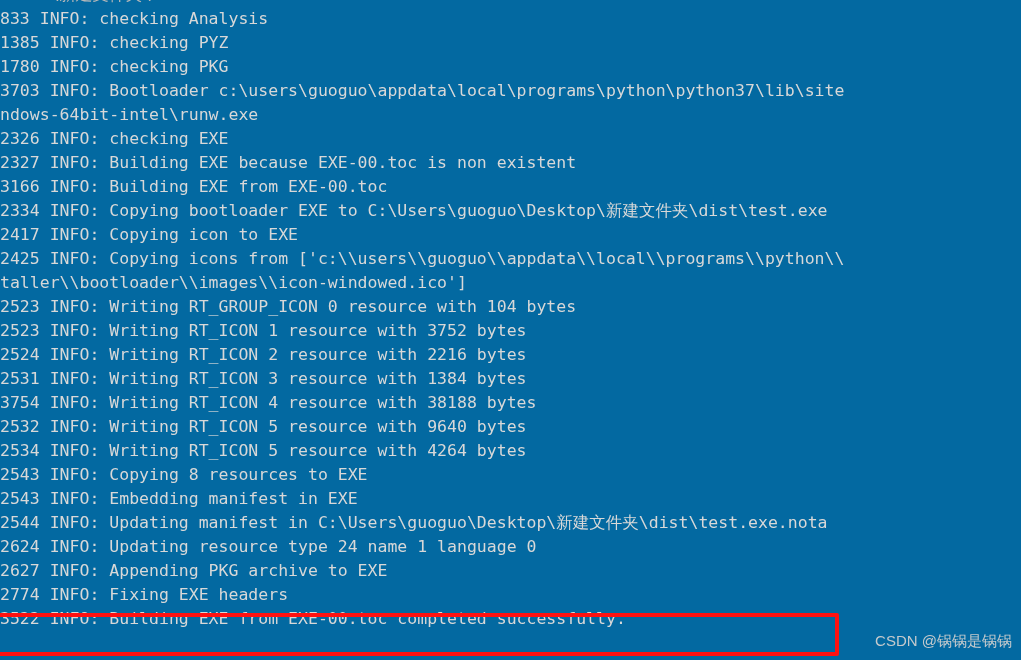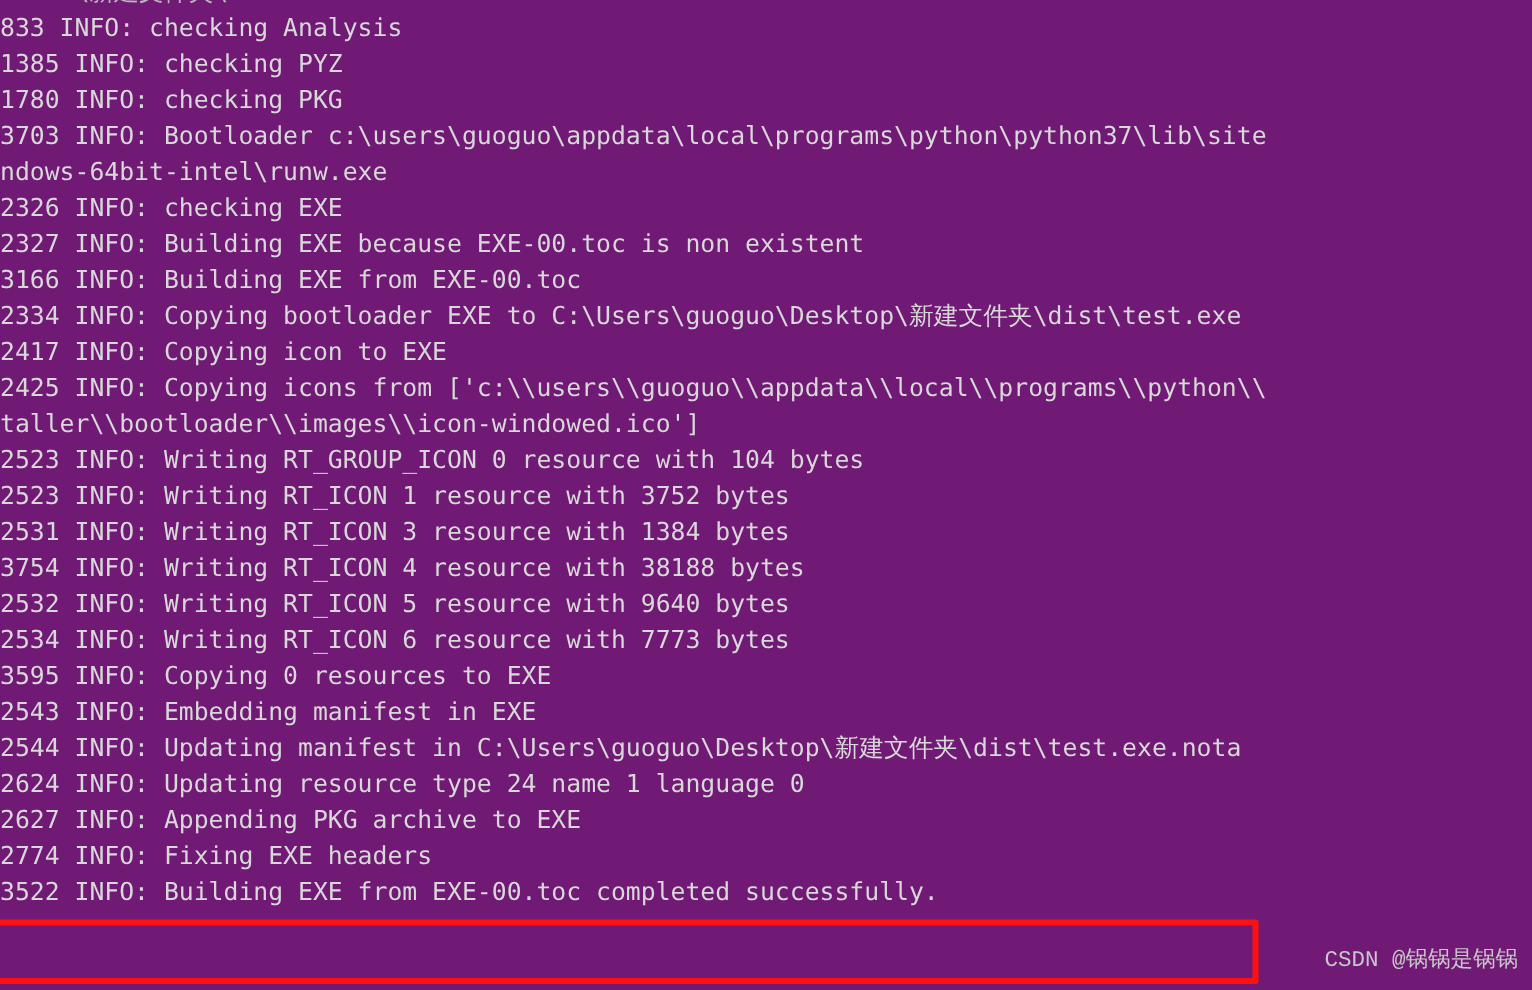--- a/index.html
+++ b/index.html
@@ -59,54 +59,55 @@
     border-radius: 2px;
     background: transparent;
     pointer-events: none;
   }
 
   
   #watermark {
     position: absolute;
     right: 9px;
     bottom: 9px;
-    font-family: Liberation Mono, monospace;
+    font-family: Liberation Sans, sans-serif;
     font-size: 15px;
     line-height: 20px;
     color: #cfcfcf;
     white-space: pre;
     opacity: 0.95;
   }
 </style>
 </head>
 <body>
 
-<div id="terminal" style="background: #701a75; color: rgb(216, 216, 216);">
+<div id="terminal" style="background: #0369a1; color: rgb(216, 216, 216);">
 
   <div id="console-lines">
       <div class="console-line partial">………… \新建文件夹\ ……</div>
       <div class="console-line">833 INFO: checking Analysis</div>
       <div class="console-line">1385 INFO: checking PYZ</div>
       <div class="console-line">1780 INFO: checking PKG</div>
       <div class="console-line">3703 INFO: Bootloader c:\users\guoguo\appdata\local\programs\python\python37\lib\site</div>
       <div class="console-line">ndows-64bit-intel\runw.exe</div>
       <div class="console-line">2326 INFO: checking EXE</div>
       <div class="console-line">2327 INFO: Building EXE because EXE-00.toc is non existent</div>
       <div class="console-line">3166 INFO: Building EXE from EXE-00.toc</div>
       <div class="console-line">2334 INFO: Copying bootloader EXE to C:\Users\guoguo\Desktop\新建文件夹\dist\test.exe</div>
       <div class="console-line">2417 INFO: Copying icon to EXE</div>
       <div class="console-line">2425 INFO: Copying icons from ['c:\\users\\guoguo\\appdata\\local\\programs\\python\\</div>
       <div class="console-line">taller\\bootloader\\images\\icon-windowed.ico']</div>
       <div class="console-line">2523 INFO: Writing RT_GROUP_ICON 0 resource with 104 bytes</div>
       <div class="console-line">2523 INFO: Writing RT_ICON 1 resource with 3752 bytes</div>
+      <div class="console-line">2524 INFO: Writing RT_ICON 2 resource with 2216 bytes</div>
       <div class="console-line">2531 INFO: Writing RT_ICON 3 resource with 1384 bytes</div>
       <div class="console-line">3754 INFO: Writing RT_ICON 4 resource with 38188 bytes</div>
       <div class="console-line">2532 INFO: Writing RT_ICON 5 resource with 9640 bytes</div>
-      <div class="console-line">2534 INFO: Writing RT_ICON 6 resource with 7773 bytes</div>
-      <div class="console-line">3595 INFO: Copying 0 resources to EXE</div>
+      <div class="console-line">2534 INFO: Writing RT_ICON 5 resource with 4264 bytes</div>
+      <div class="console-line">2543 INFO: Copying 8 resources to EXE</div>
       <div class="console-line">2543 INFO: Embedding manifest in EXE</div>
       <div class="console-line">2544 INFO: Updating manifest in C:\Users\guoguo\Desktop\新建文件夹\dist\test.exe.nota</div>
       <div class="console-line">2624 INFO: Updating resource type 24 name 1 language 0</div>
       <div class="console-line">2627 INFO: Appending PKG archive to EXE</div>
       <div class="console-line">2774 INFO: Fixing EXE headers</div>
       <div class="console-line">3522 INFO: Building EXE from EXE-00.toc completed successfully.</div>
     </div>
 
   <div id="highlight-box" style="border-color: rgb(255, 17, 17);"></div>
 

